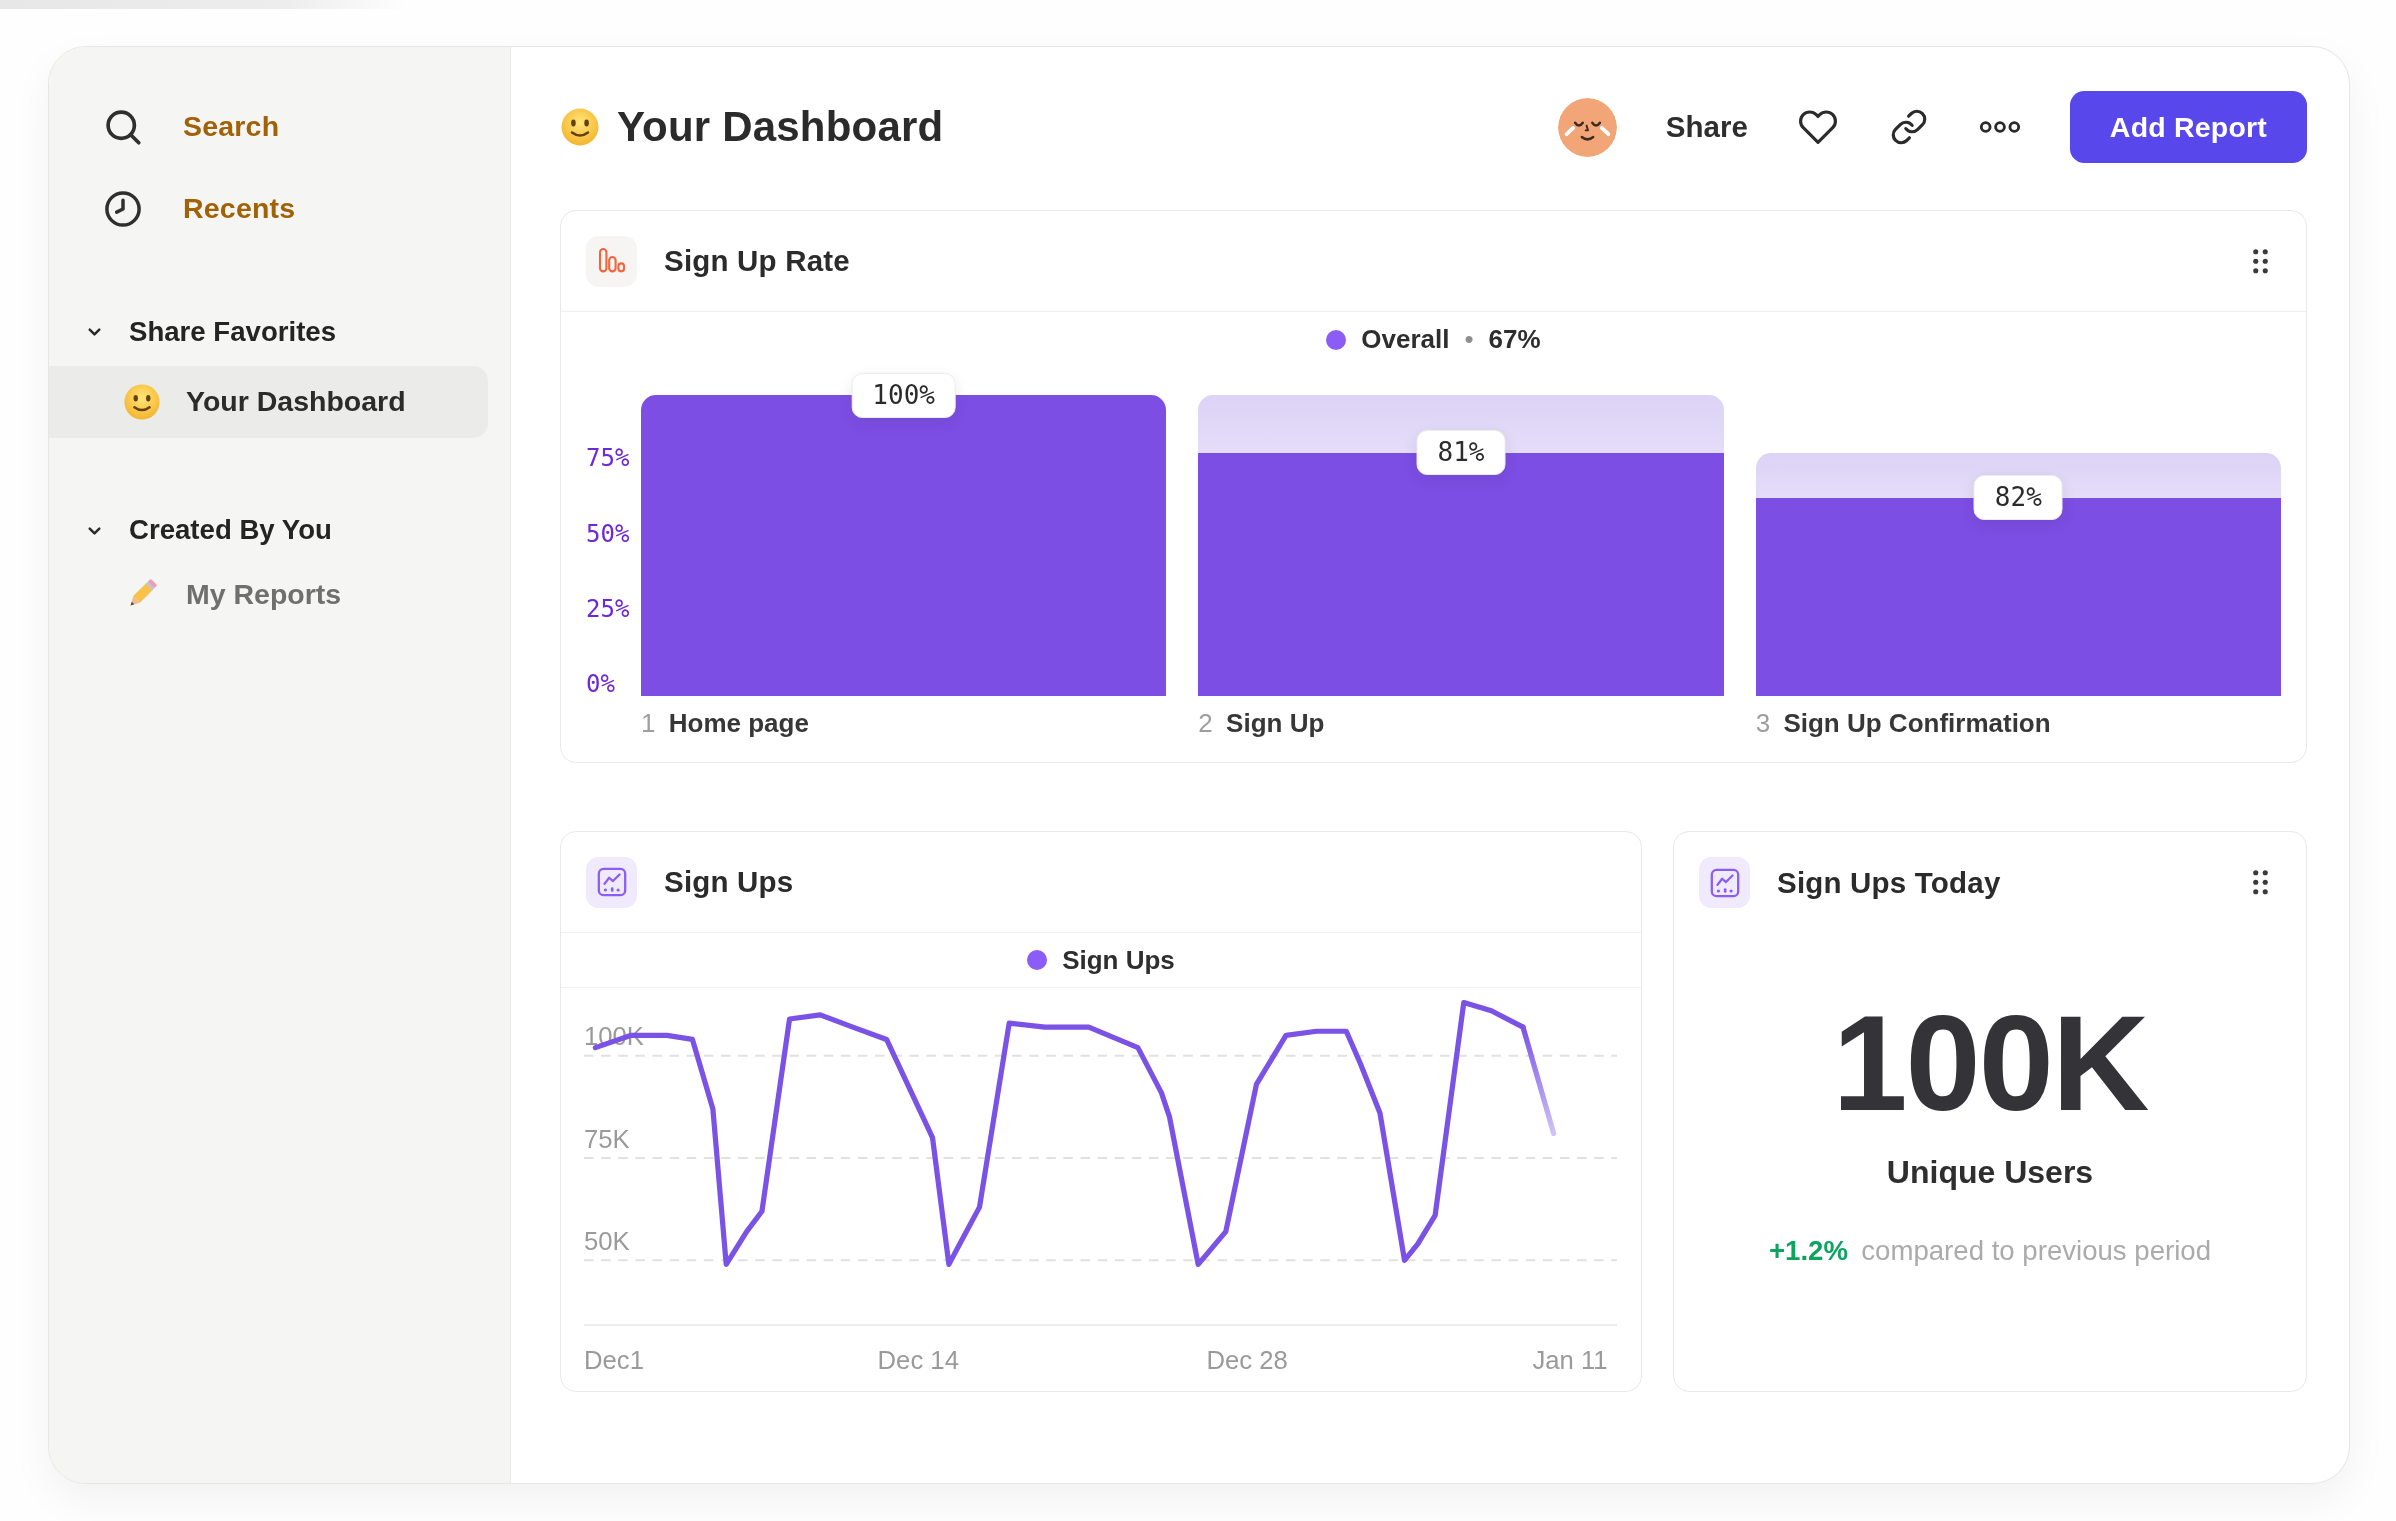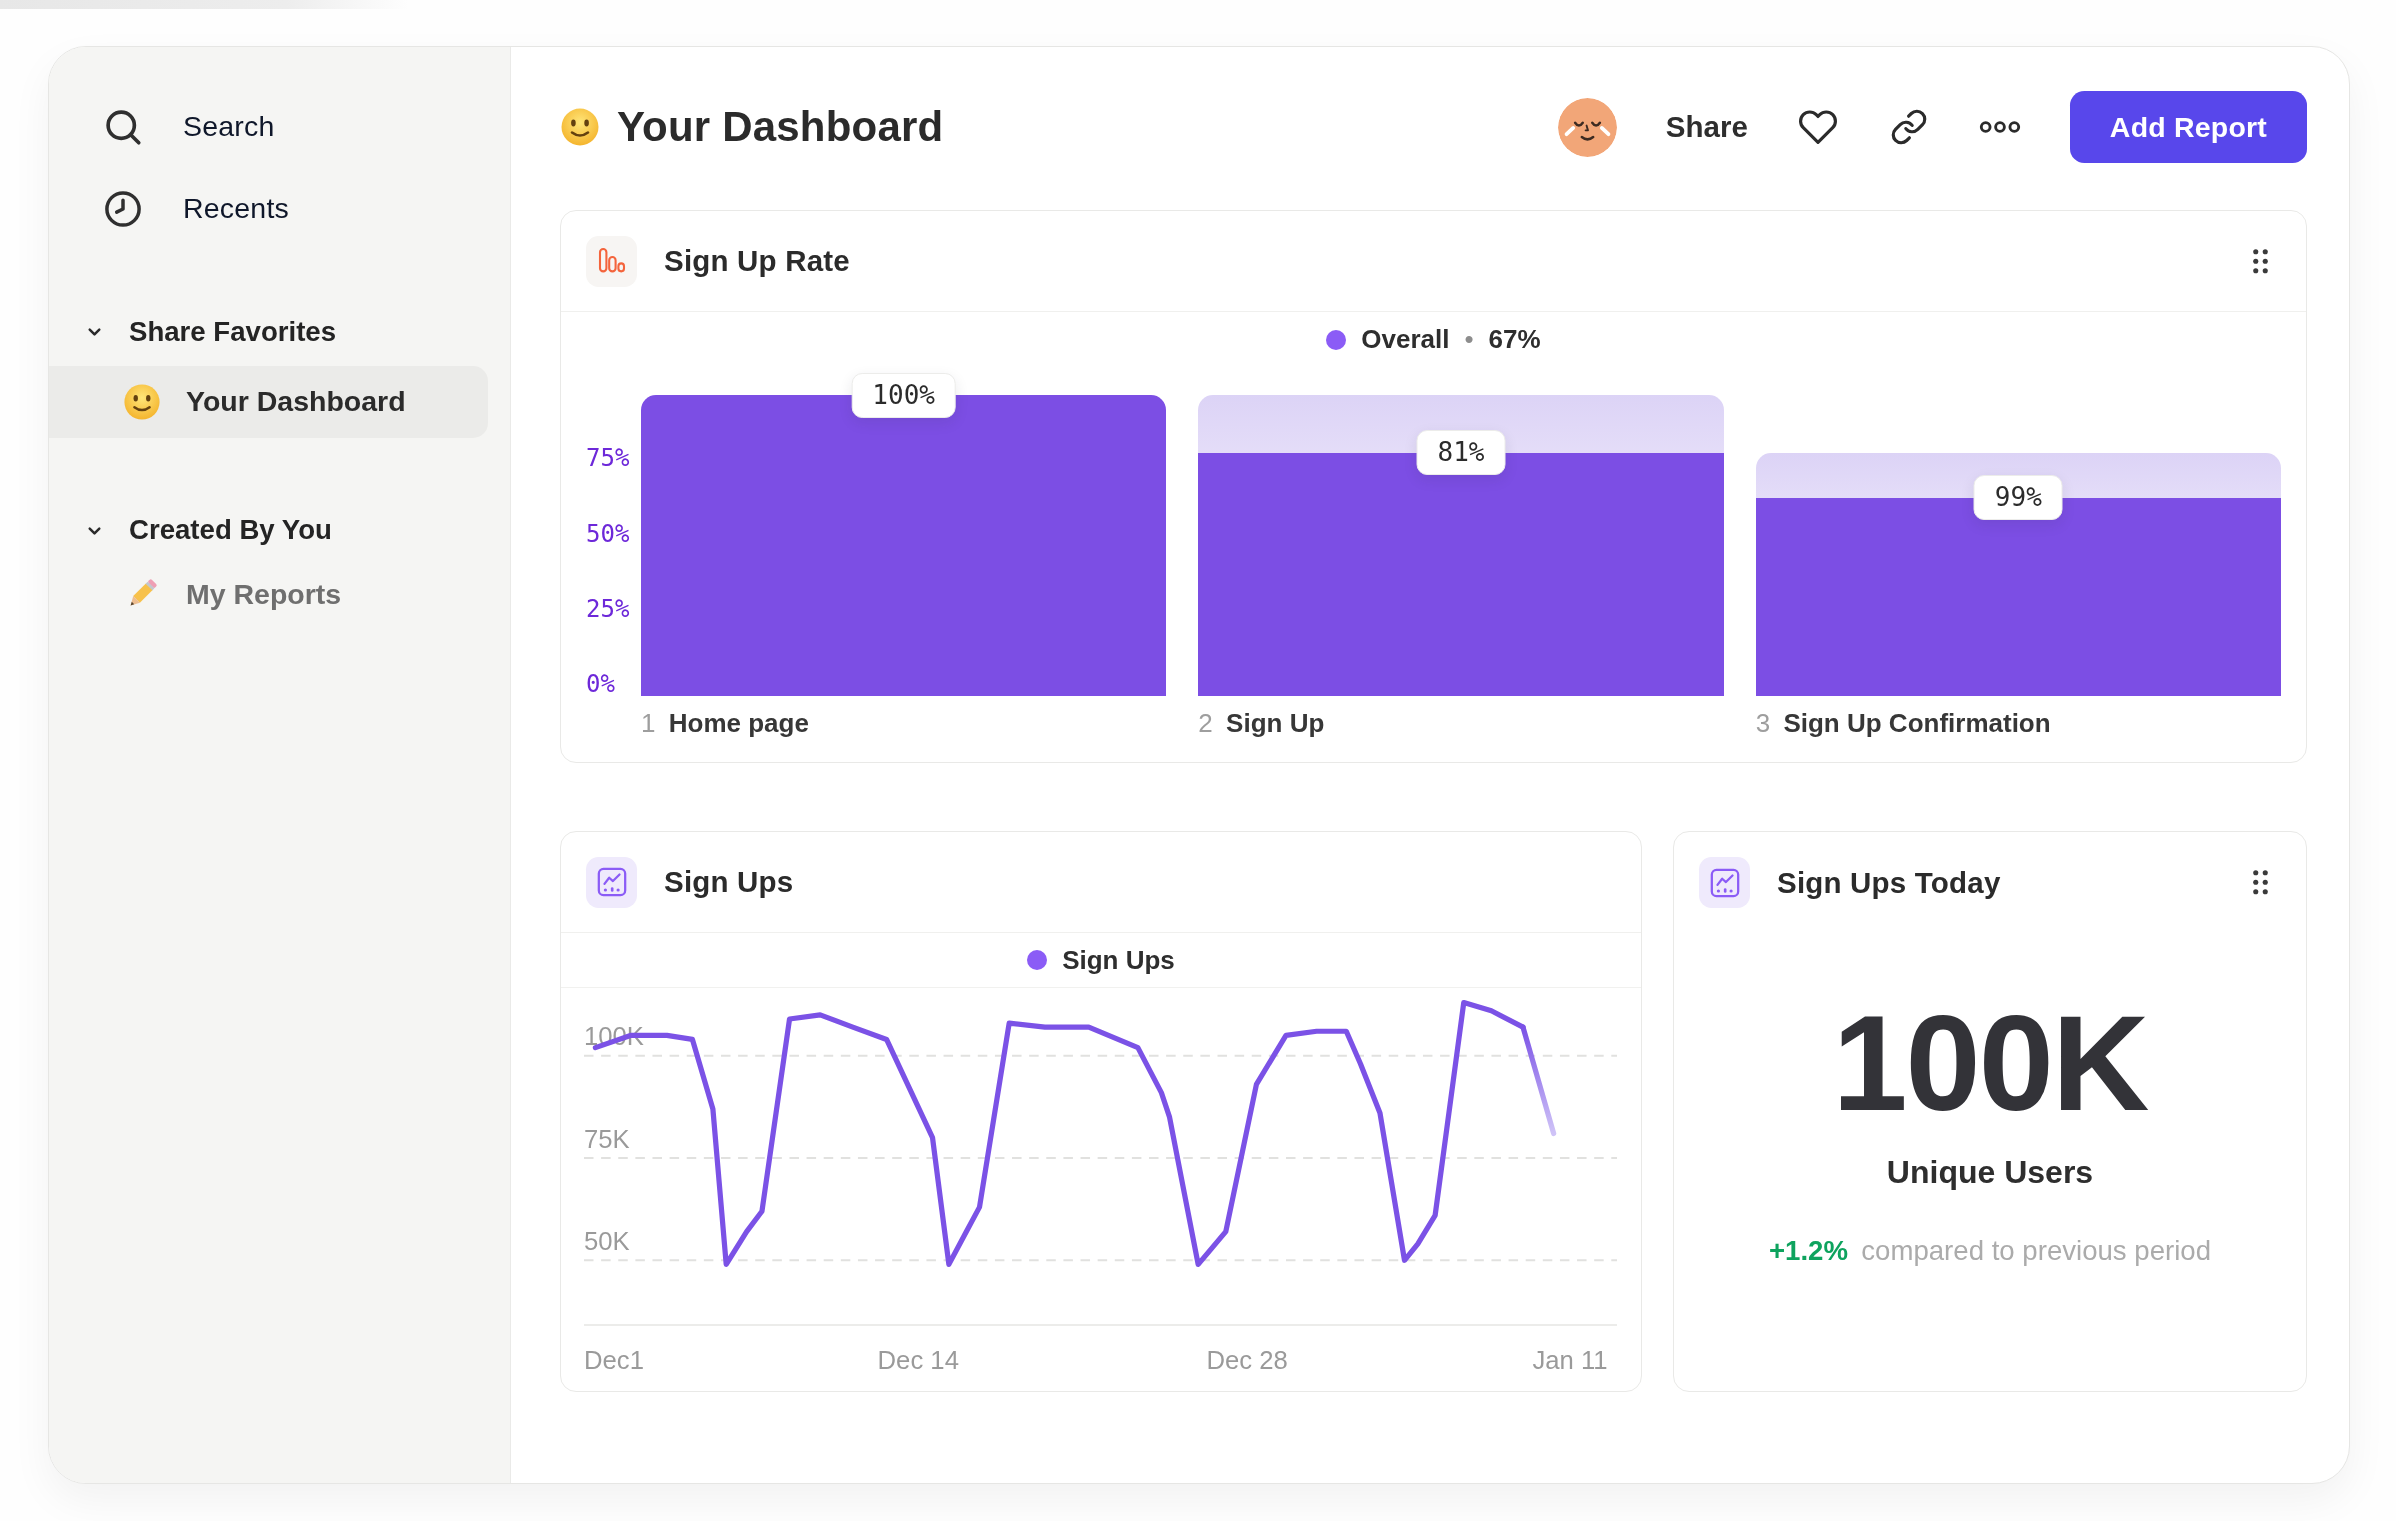--- a/index.html
+++ b/index.html
@@ -10,21 +10,21 @@
 
   .window { position:absolute; left:48px; top:46px; width:2302px; height:1438px;
             background:#ffffff; border:1.9px solid #e6e6e4; border-radius:38px;
             box-shadow:0 17px 42px rgba(0,0,0,0.05); display:flex; overflow:hidden; }
 
   
   .sidebar { width:462px; background:#f5f5f3; border-right:1.4px solid #eaeae8; padding-top:49px; flex:none; }
   .side-item { display:flex; align-items:center; gap:30px; height:61px; padding-left:43px; margin-bottom:21px; cursor:pointer; }
   .side-icon { width:61px; height:61px; display:flex; align-items:center; justify-content:center; flex:none; }
   .side-icon.boxed { background:#ececea; border-radius:13.3px; }
-  .side-item span.lbl { font-size:28.5px; font-weight:400; color:#0f172a; letter-spacing:0.2px; }
+  .side-item span.lbl { font-size:28.5px; font-weight:700; color:#a16207; letter-spacing:0.2px; }
   .side-section { display:flex; align-items:center; gap:23px; padding-left:34px; height:49px; margin-top:68px; cursor:pointer; }
   .side-section .lbl { font-size:27.6px; font-weight:700; color:#242424; }
   .side-row { display:flex; align-items:center; gap:25px; height:72px; padding-left:74px; margin-top:9.5px; cursor:pointer; }
   .side-row.selected { background:#ebebe9; border-radius:0 15px 15px 0; width:439px; }
   .side-row .lbl { font-size:28.5px; font-weight:600; color:#2b2b2b; }
   .side-row.muted .lbl { color:#6f6f6f; }
 
   
   .main { flex:1; position:relative; padding:0 42px 0 49px; }
   .topbar { display:flex; align-items:center; margin-top:42px; height:76px; }
@@ -265,21 +265,21 @@
               <div class="bar-tooltip" style="bottom: 278px;">100%</div>
             </div>
             <div class="funnel-col">
               <div class="bar-grad" style="height: 301px;"></div>
               <div class="bar-solid" style="height: 243px;"></div>
               <div class="bar-tooltip" style="bottom: 221px;">81%</div>
             </div>
             <div class="funnel-col">
               <div class="bar-grad" style="height: 243px;"></div>
               <div class="bar-solid" style="height: 198px;"></div>
-              <div class="bar-tooltip" style="bottom: 176px;">99%</div>
+              <div class="bar-tooltip" style="bottom: 176px;">82%</div>
             </div>
           </div>
 
           <div class="funnel-labels">
             <div class="step-label">
               <span class="step-num">1</span>
               <span class="step-name">Home page</span>
             </div>
             <div class="step-label">
               <span class="step-num">2</span>

